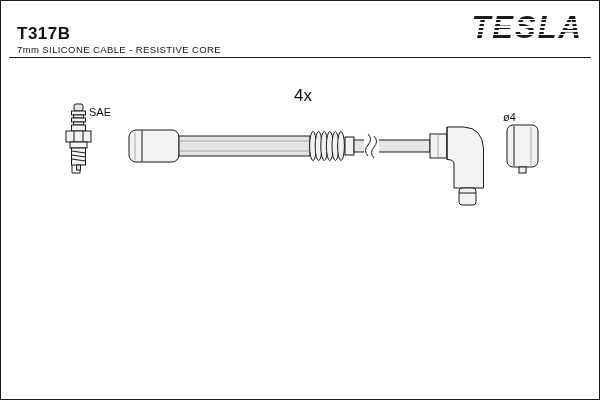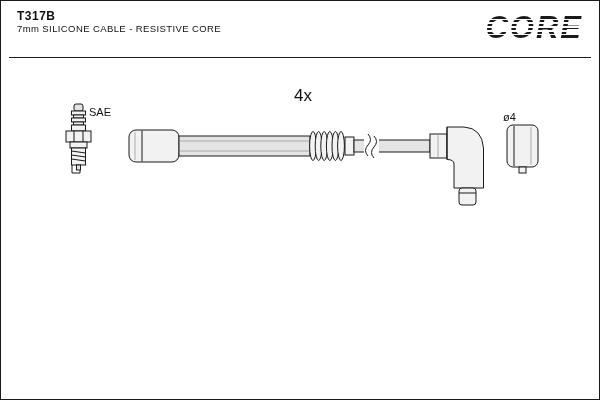--- a/index.html
+++ b/index.html
@@ -16,21 +16,21 @@
     border:1px solid var(--outline,#1a1a1a);
     background:var(--background,#ffffff);
     overflow:hidden;
   }
   .header{
     position:absolute;top:0;left:0;right:0;height:56px;
     display:flex;justify-content:space-between;align-items:flex-start;
     padding:9px 16px 0 16px;box-sizing:border-box;
   }
   .part-number{
-    font-size:12px;font-weight:bold;letter-spacing:0.5px;line-height:1.1;
+    font-size:17px;font-weight:bold;letter-spacing:0.5px;line-height:1.1;margin-top:15px;
   }
   .description{
     font-size:9.5px;letter-spacing:0.4px;
   }
   .brand{
     font-family:"Liberation Sans", sans-serif;
     font-style:italic;font-weight:800;
     font-size:31px;line-height:1;
     letter-spacing:2px;
     margin-top:2px;
@@ -63,21 +63,21 @@
 </head>
 <body>
 
 <div class="page">
 
   <div class="header">
     <div class="head-left">
       <div class="part-number">T317B</div>
       <div class="description">7mm SILICONE CABLE - RESISTIVE CORE</div>
     </div>
-    <div class="brand">CORE</div>
+    <div class="brand">TESLA</div>
   </div>
 
   <div class="rule"></div>
 
   <svg class="drawing" width="600" height="400" viewBox="0 0 600 400">
 
     <text x="302" y="100" text-anchor="middle" class="label-lg">4x</text>
 
     <g>
       <rect x="73" y="103" width="9" height="7" rx="2" class="part-mid"></rect>

